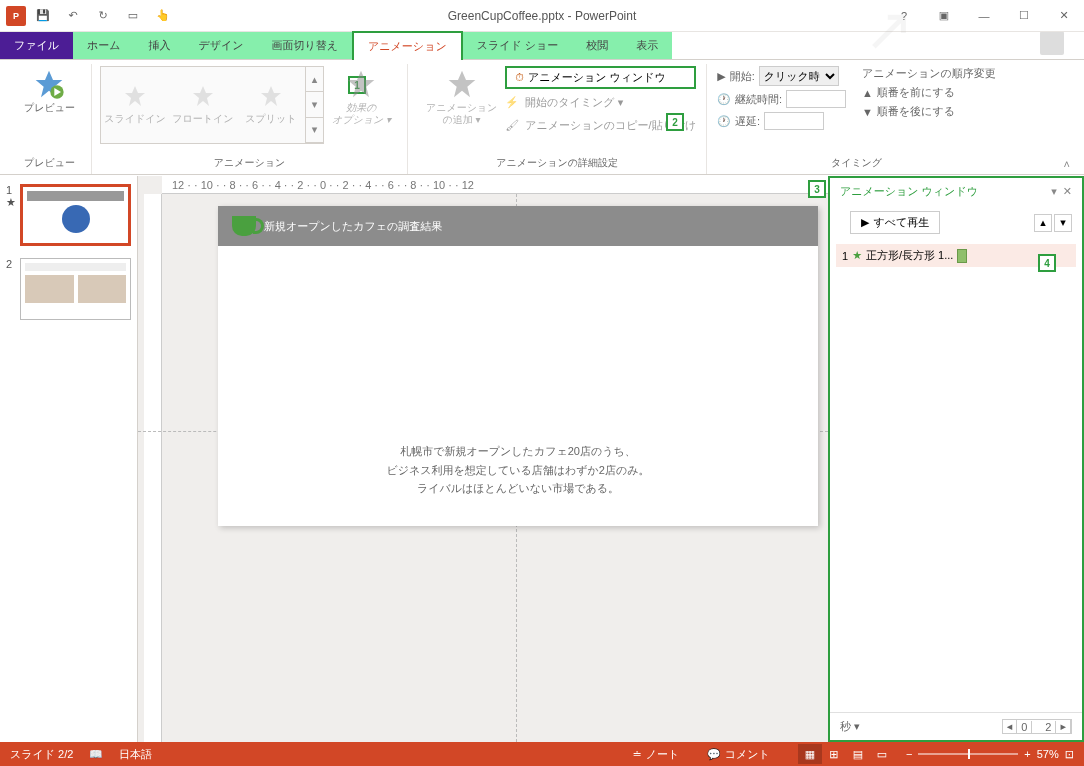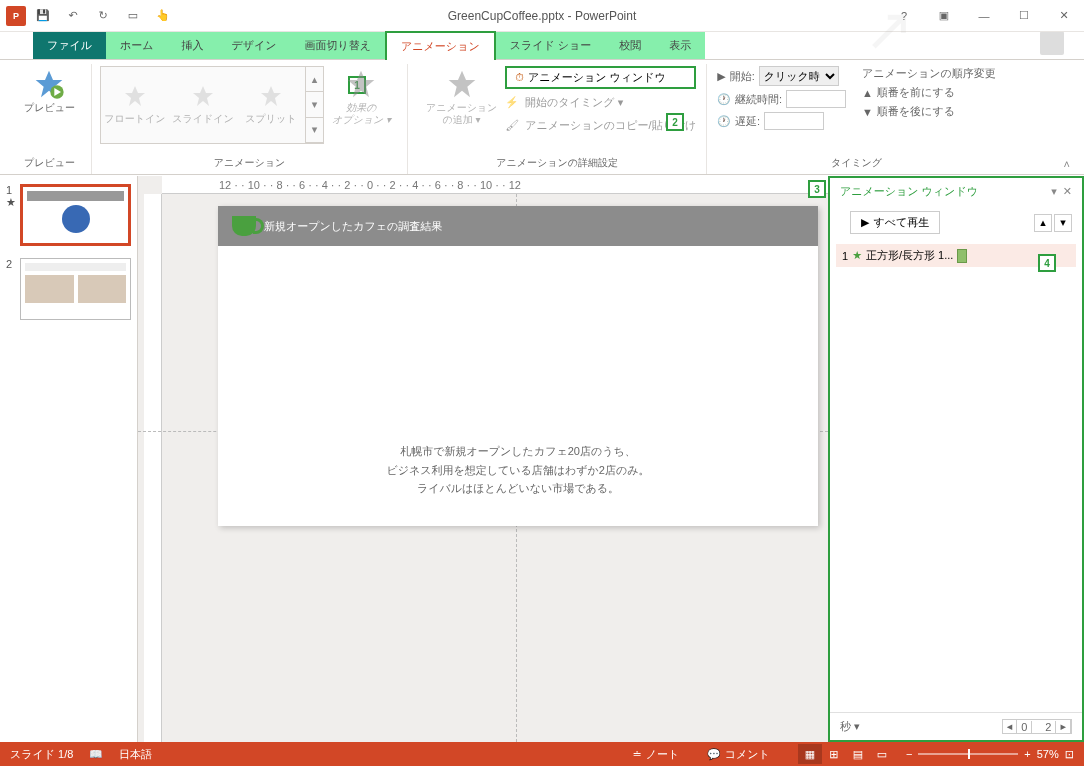--- a/index.html
+++ b/index.html
@@ -7,21 +7,21 @@
 .titlebar{height:32px;background:#fff;display:flex;align-items:center;border-bottom:1px solid #e8e5e2;position:relative;}
 .titlebar .qat{display:flex;align-items:center;gap:4px;padding-left:6px;}
 .titlebar .appicon{width:20px;height:20px;background:#d24726;border-radius:2px;display:flex;align-items:center;justify-content:center;color:#fff;font-size:9px;font-weight:bold;}
 .titlebar .qbtn{width:26px;height:26px;display:flex;align-items:center;justify-content:center;color:#666;cursor:pointer;}
 .titlebar .title{position:absolute;left:50%;transform:translateX(-50%);color:#555;font-size:12px;}
 .titlebar .wincontrols{position:absolute;right:0;display:flex;align-items:center;gap:0;}
 .titlebar .wincontrols .wbtn{width:40px;height:28px;display:flex;align-items:center;justify-content:center;color:#666;cursor:pointer;}
 .watermark{position:absolute;right:170px;top:-6px;opacity:0.08;font-size:60px;color:#888;pointer-events:none;}
 .tabs{height:28px;background:#fff;display:flex;align-items:flex-end;border-bottom:1px solid #d4d0cb;}
 .tab{padding:6px 14px;color:#444;cursor:pointer;background:#86efac;}
-.tab.file{background:#0f766e;color:#fff;margin-left:33px;}
+.tab.file{background:#4c1d95;color:#fff;}
 .tab.active{border:2px solid #2e9e3f;border-bottom:none;background:#fff;color:#d24726;position:relative;top:1px;}
 .callout{position:absolute;width:18px;height:18px;border:2px solid #2e9e3f;background:#fff;color:#2e9e3f;font-size:10px;font-weight:bold;display:flex;align-items:center;justify-content:center;}
 .ribbon{height:115px;border-bottom:1px solid #d4d0cb;display:flex;padding:4px 8px 0;}
 .rgroup{display:flex;flex-direction:column;align-items:center;border-right:1px solid #e8e5e2;padding:0 8px;}
 .rgroup .glabel{font-size:10px;color:#666;margin-top:auto;padding-bottom:4px;}
 .bigbtn{display:flex;flex-direction:column;align-items:center;padding:4px 8px;cursor:pointer;}
 .bigbtn .icn{width:32px;height:32px;display:flex;align-items:center;justify-content:center;}
 .bigbtn .lbl{font-size:10px;color:#666;margin-top:2px;text-align:center;line-height:1.2;}
 .gallery{display:flex;border:1px solid #d4d0cb;background:#fafafa;height:78px;margin-top:2px;}
 .galitem{width:68px;display:flex;flex-direction:column;align-items:center;justify-content:center;opacity:0.4;}
@@ -34,21 +34,21 @@
 .animpane-btn{border:2px solid #2e9e3f;padding:2px 8px;display:flex;align-items:center;gap:4px;background:#fff;}
 .timing-row{display:flex;align-items:center;gap:4px;padding:2px 0;font-size:11px;color:#666;}
 .timing-row input{width:60px;border:1px solid #ccc;height:18px;font-size:10px;padding:0 4px;}
 .workspace{position:absolute;top:176px;bottom:24px;left:0;right:0;background:#f0eeec;display:flex;}
 .slidepanel{width:138px;background:#fff;border-right:1px solid #d4d0cb;padding:8px 6px;}
 .thumbwrap{display:flex;margin-bottom:12px;}
 .thumbnum{width:14px;font-size:11px;color:#555;}
 .thumb{flex:1;border:1px solid #bbb;background:#fff;height:62px;cursor:pointer;display:flex;flex-direction:column;padding:4px;}
 .thumb.sel{border:3px solid #d24726;}
 .editarea{flex:1;position:relative;overflow:hidden;}
-.ruler-h{position:absolute;top:0;left:24px;right:0;height:18px;background:#fff;border-bottom:1px solid #ccc;font-size:8px;display:flex;align-items:center;justify-content:center;color:#777;padding-left:47px;}
+.ruler-h{position:absolute;top:0;left:24px;right:0;height:18px;background:#fff;border-bottom:1px solid #ccc;font-size:8px;display:flex;align-items:center;justify-content:center;color:#777;}
 .ruler-v{position:absolute;left:6px;top:18px;bottom:0;width:18px;background:#fff;border-right:1px solid #ccc;}
 .slide{position:absolute;left:80px;top:30px;width:600px;height:320px;background:#fff;box-shadow:2px 2px 6px rgba(0,0,0,0.2);}
 .slide-header{background:#8c8c8c;color:#fff;padding:10px 14px;display:flex;align-items:center;gap:8px;font-size:17px;}
 .slide-header .cup{width:24px;height:20px;background:#4aa03f;border-radius:0 0 10px 10px;position:relative;}
 .slide-header .cup::after{content:"";position:absolute;right:-8px;top:2px;width:8px;height:10px;border:3px solid #4aa03f;border-left:none;border-radius:0 8px 8px 0;}
 .pie{position:absolute;left:210px;top:80px;width:230px;height:230px;border-radius:50%;background:conic-gradient(#f4b91f 0deg 36deg,#3869b4 36deg 360deg);}
 .pie .plabel1{position:absolute;top:34px;left:116px;color:#fff;font-size:12px;}
 .pie .plabel2{position:absolute;top:115px;left:42px;color:#fff;font-size:12px;text-align:center;width:160px;line-height:1.5;}
 .slide-text{position:absolute;bottom:28px;left:0;right:0;text-align:center;color:#666;font-size:13px;line-height:1.7;}
 .crosshair-h{position:absolute;top:255px;left:0;right:0;border-top:1px dashed #bbb;}
@@ -128,27 +128,27 @@
     <div class="glabel">プレビュー</div>
   </div>
 
   <div class="rgroup">
     <div style="display:flex;align-items:flex-start;">
       <div class="gallery">
         <div class="galitem">
             <svg viewBox="0 0 24 24">
               <polygon points="12,2 15,9 22,9 16,14 18,22 12,17 6,22 8,14 2,9 9,9" fill="#bbb"></polygon>
             </svg>
+            <span class="lbl">スライドイン</span>
+          </div>
+        <div class="galitem">
+            <svg viewBox="0 0 24 24">
+              <polygon points="12,2 15,9 22,9 16,14 18,22 12,17 6,22 8,14 2,9 9,9" fill="#bbb"></polygon>
+            </svg>
             <span class="lbl">フロートイン</span>
-          </div>
-        <div class="galitem">
-            <svg viewBox="0 0 24 24">
-              <polygon points="12,2 15,9 22,9 16,14 18,22 12,17 6,22 8,14 2,9 9,9" fill="#bbb"></polygon>
-            </svg>
-            <span class="lbl">スライドイン</span>
           </div>
         <div class="galitem">
             <svg viewBox="0 0 24 24">
               <polygon points="12,2 15,9 22,9 16,14 18,22 12,17 6,22 8,14 2,9 9,9" fill="#bbb"></polygon>
             </svg>
             <span class="lbl">スプリット</span>
           </div>
         <div class="galctrl">
             <div>▴</div>
             <div>▾</div>
@@ -305,21 +305,21 @@
           <span> </span>
           <span>2</span>
           <span>▸</span>
       </div>
     </div>
   </div>
   <div class="callout" style="left:808px;top:4px;">3</div>
 </div>
 
 <div class="statusbar">
-  <div class="sitem">スライド 1/8</div>
+  <div class="sitem">スライド 2/2</div>
   <div class="sitem">📖</div>
   <div class="sitem">日本語</div>
   <div class="right">
     <div class="sitem">≐ <span>ノート</span></div>
     <div class="sitem">💬 <span>コメント</span></div>
     <div class="viewbtns">
       <div class="vb active">▦</div>
       <div class="vb">⊞</div>
       <div class="vb">▤</div>
       <div class="vb">▭</div>

